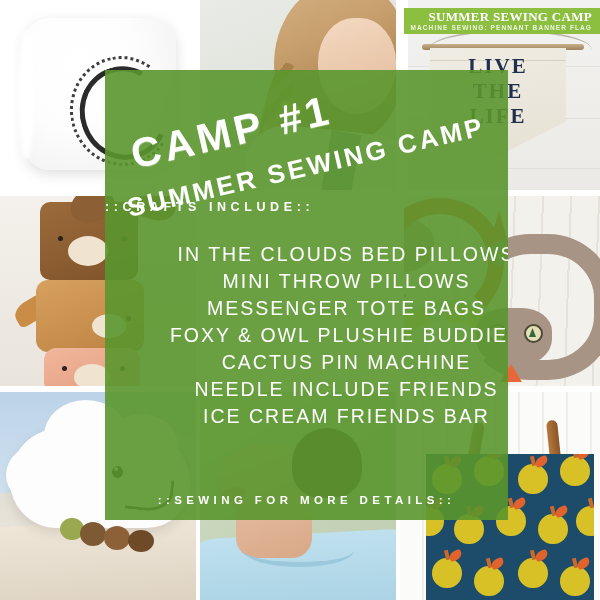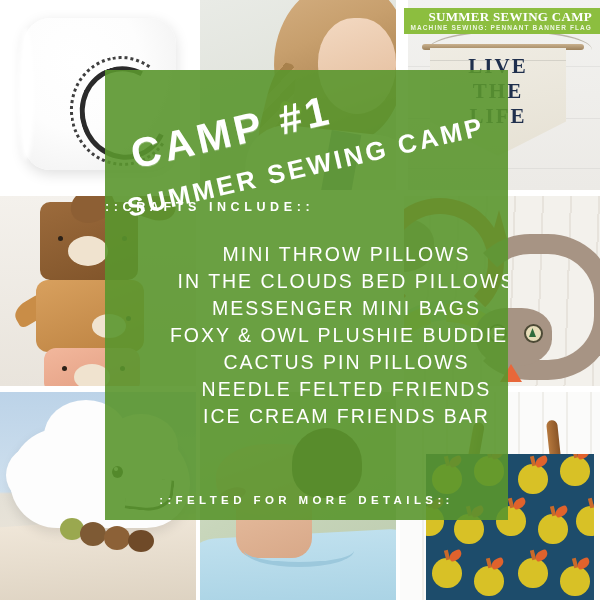--- a/index.html
+++ b/index.html
@@ -247,25 +247,25 @@
   <div class="overlay">
 
     <div class="title-wrap">
       <div class="t-camp">CAMP #1</div>
       <div class="t-sub">SUMMER SEWING CAMP</div>
     </div>
 
     <div class="crafts-head">::CRAFTS INCLUDE::</div>
 
     <ul class="craft-list">
+      <li>IN THE CLOUDS BED PILLOWS</li>
       <li>MINI THROW PILLOWS</li>
-      <li>IN THE CLOUDS BED PILLOWS</li>
-      <li>MESSENGER MINI BAGS</li>
+      <li>MESSENGER TOTE BAGS</li>
       <li>FOXY &amp; OWL PLUSHIE BUDDIES</li>
-      <li>CACTUS PIN PILLOWS</li>
-      <li>NEEDLE FELTED FRIENDS</li>
+      <li>CACTUS PIN MACHINE</li>
+      <li>NEEDLE INCLUDE FRIENDS</li>
       <li>ICE CREAM FRIENDS BAR</li>
     </ul>
 
-    <div class="cta">::FELTED FOR MORE DETAILS::</div>
+    <div class="cta">::SEWING FOR MORE DETAILS::</div>
   </div>
 
 </div>
 
 </body></html>

